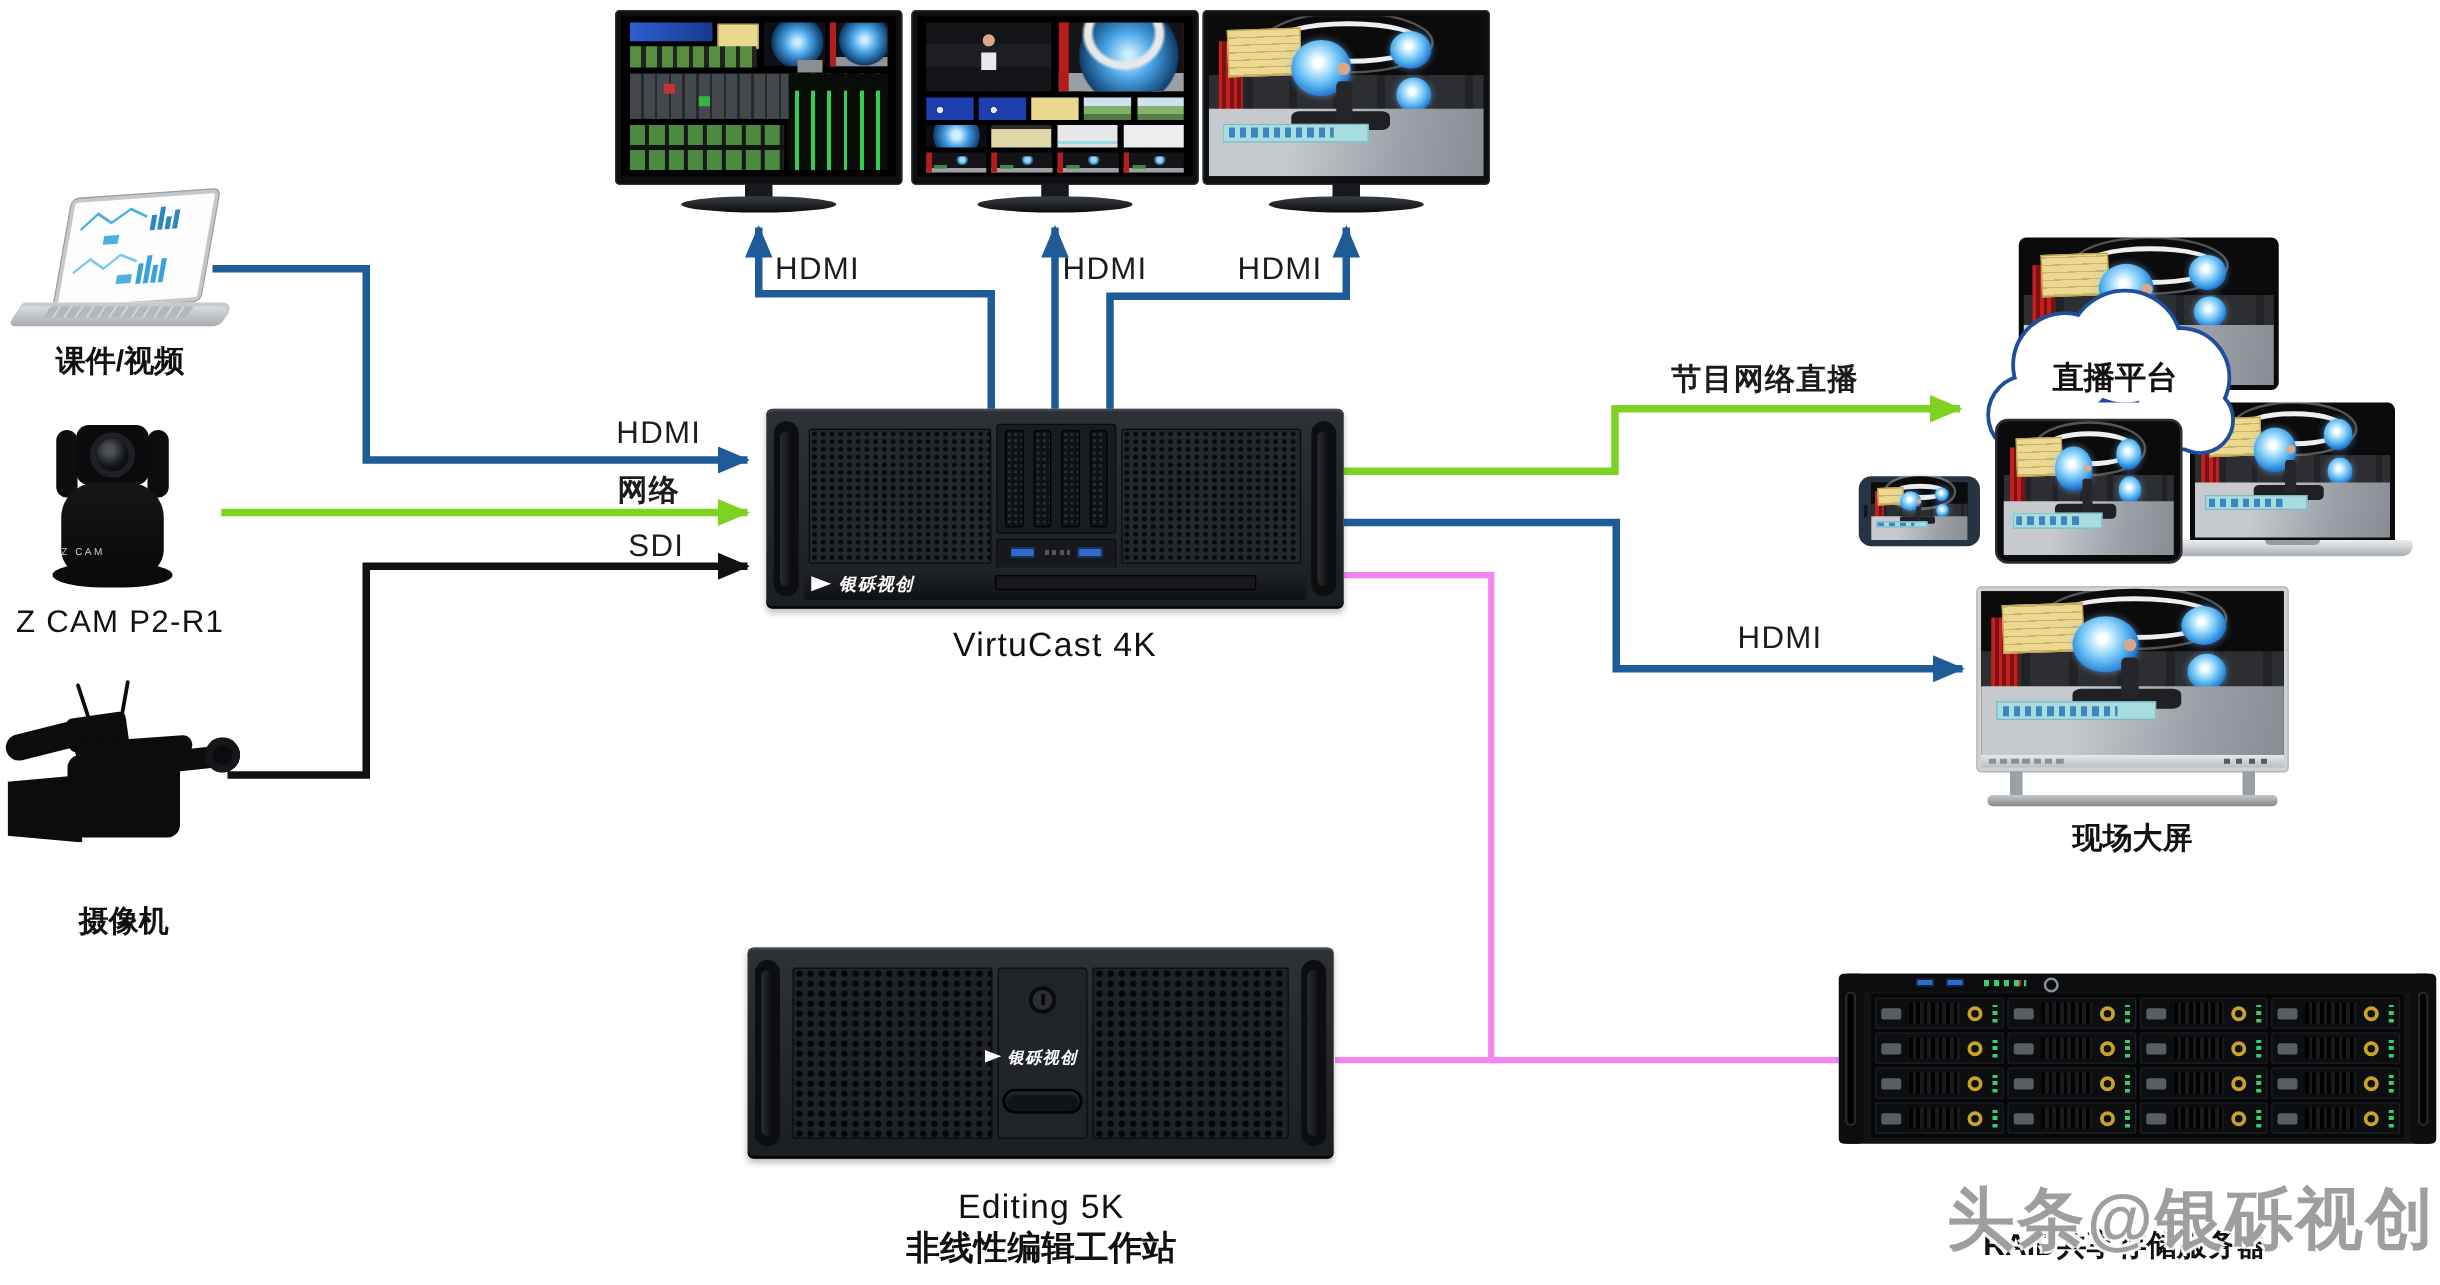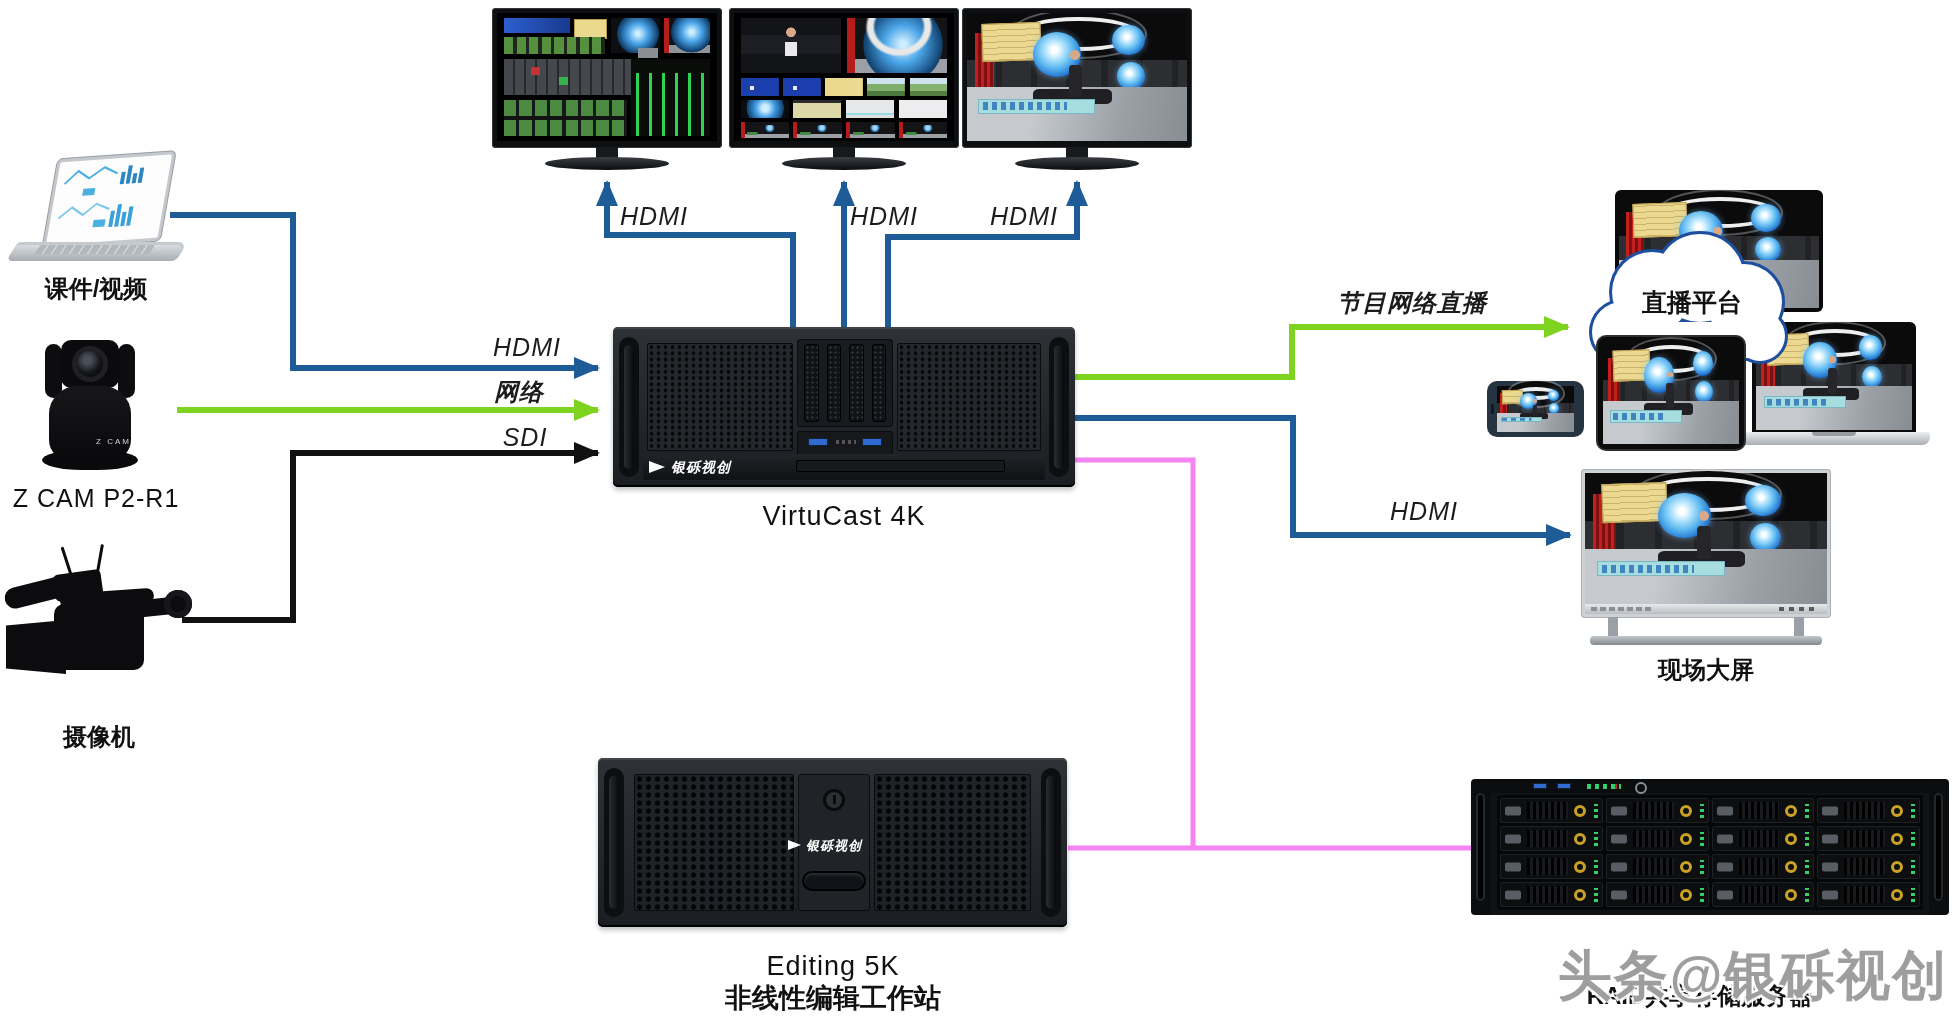--- a/index.html
+++ b/index.html
@@ -6,21 +6,21 @@
   .canvas{position:relative;width:1952px;height:1028px;background:#fff;overflow:hidden;
           font-family:"Liberation Sans",sans-serif;color:#1a1a1a;}
   .canvas *{box-sizing:border-box;}
   i,b{display:block;position:absolute;font-style:normal;font-weight:normal;}
 
   
   .wires{position:absolute;left:0;top:0;z-index:1;}
 
   
   .lbl{position:absolute;z-index:5;transform:translate(-50%,-50%);white-space:nowrap;
-       font-weight:500;font-size:25px;letter-spacing:1px;color:#1c1c1c;font-style:italic;}
+       font-weight:500;font-size:25px;letter-spacing:1px;color:#1c1c1c;}
   .lbl.cn{font-weight:700;font-size:24px;}
   .dev-label{position:absolute;z-index:5;transform:translate(-50%,-50%);white-space:nowrap;
        font-weight:700;font-size:24px;color:#111;}
   .dev-label.en{font-weight:500;font-size:27px;letter-spacing:1px;}
   .dev-label.big{font-size:27px;}
 
   
   .monitor{position:absolute;top:8px;width:230px;height:170px;z-index:2;}
   .monitor .frame{position:absolute;left:0;top:0;width:230px;height:140px;background:#0d0f11;
                   border-radius:4px;padding:5px 5px 7px 5px;box-shadow:inset 0 0 0 1px #33373c;}
@@ -221,21 +221,21 @@
   .ptz{position:absolute;left:42px;top:340px;width:96px;height:136px;z-index:2;}
   .ptz-armL,.ptz-armR{top:4px;width:17px;height:54px;background:#0d0d0f;border-radius:9px;}
   .ptz-armL{left:3px;} .ptz-armR{right:3px;}
   .ptz-head{left:19px;top:0;width:58px;height:48px;background:#0b0b0d;border-radius:10px;}
   .ptz-lens{left:50%;top:50%;width:36px;height:36px;transform:translate(-50%,-50%);border-radius:50%;
       border:5px solid #202024;background:radial-gradient(circle at 40% 35%,#4a5058 0 16%,#15161a 55%,#000 100%);}
   .ptz-body{left:7px;top:46px;width:82px;height:74px;border-radius:28px 28px 20px 20px;
       background:linear-gradient(#17171a,#09090b);}
   .ptz-body::after{content:"";position:absolute;left:-7px;right:-7px;bottom:-10px;height:20px;
       background:#0a0a0c;border-radius:50%/60%;}
-  .ptz-logo{position:absolute;left:0;bottom:14px;width:100%;text-align:right;color:#cfd3d8;
+  .ptz-logo{position:absolute;left:0;bottom:14px;width:100%;text-align:left;color:#cfd3d8;
       font-size:8px;letter-spacing:2px;z-index:2;}
 
   .camcorder{position:absolute;left:2px;top:546px;width:195px;height:152px;z-index:2;}
   .camcorder i{background:#0c0c0e;}
   .cc-a1{left:64px;top:0;width:3px;height:36px;transform:rotate(-18deg);border-radius:2px;}
   .cc-a2{left:96px;top:-2px;width:3px;height:34px;transform:rotate(10deg);border-radius:2px;}
   .cc-rx{left:52px;top:26px;width:48px;height:27px;border-radius:5px;transform:rotate(-8deg);}
   .cc-mic{left:2px;top:36px;width:66px;height:21px;border-radius:11px;transform:rotate(-14deg);
       background-image:radial-gradient(circle,#24242a 1px,transparent 1.5px);background-size:5px 5px;}
   .cc-handle{left:58px;top:45px;width:94px;height:15px;border-radius:8px;transform:rotate(-4deg);}

